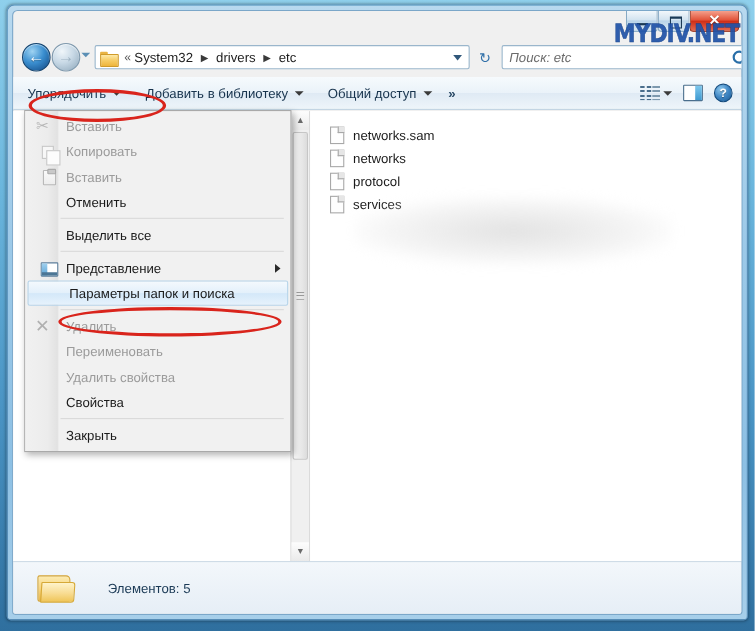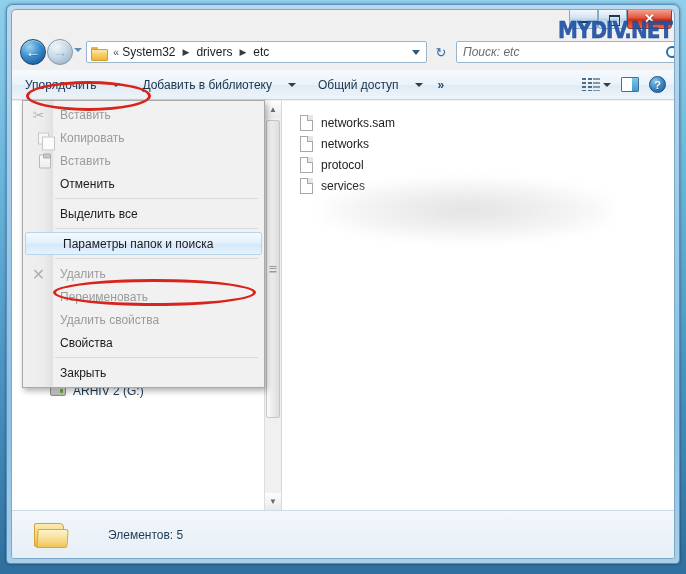--- a/index.html
+++ b/index.html
@@ -185,21 +185,21 @@
   
   #commandbar {
     position: absolute; left: 0; top: 60px; right: 0; height: 30px;
     background: linear-gradient(180deg,#f6fafd 0%, #eaf2f9 50%, #dfeaf4 51%, #eef5fa 100%);
     border-bottom: 1px solid #c3d5e3;
     display: flex; align-items: center;
   }
   .cmditem {
     font-size: 12px; color: #17334d;
     padding: 3px 8px; margin-left: 4px;
-    display:flex; align-items:center; gap:16px;
+    display:flex; align-items:center; gap:6px;
     border:1px solid transparent; border-radius: 3px;
     white-space: nowrap;
   }
   .caret-dn {
     width:0;height:0;border-left:4px solid transparent;border-right:4px solid transparent;
     border-top:4px solid #3a3a3a;
   }
   #cmd-right { margin-left: auto; display:flex; align-items:center; gap:2px; padding-right: 8px; }
   .viewicon {
     width: 17px; height: 15px; position: relative;
@@ -323,21 +323,21 @@
     background: linear-gradient(180deg,#fdebb0 0%, #f5d077 60%, #eab94b 100%);
     border: 1px solid #d3a335; border-radius: 2px 4px 2px 2px;
   }
   .folder-ico-lg .front {
     position:absolute; left:3px; top:8px; width:31px; height:19px;
     background: linear-gradient(180deg,#fef3cb 0%, #f8dc92 55%, #efc558 100%);
     border: 1px solid #d6a937; border-radius: 1px 3px 3px 1px;
     transform: skewX(-4deg);
   }
   #statustext {
-    margin-left: 40px; font-size: 12px; color: #1b3a56; text-align: right;
+    margin-left: 30px; font-size: 12px; color: #1b3a56; text-align: right;
   }
 
   
   #orgmenu {
     position: absolute;
     left: 10px; top: 90px;
     width: 243px;
     background: #f1f1f1;
     border: 1px solid #a9a9a9;
     box-shadow: 2px 3px 6px rgba(0,0,0,.30);
@@ -572,20 +572,27 @@
       </div>
 
       <div class="msep"></div>
 
       <div class="mi">
         <span>Выделить все</span>
       </div>
 
       <div class="msep"></div>
 
+      <div class="mi">
+        <span class="mi-ico">
+            <span class="ico-view"></span>
+          </span>
+        <span>Представление</span>
+        <span class="sub"></span>
+      </div>
       <div class="mi sel">
         <span>Параметры папок и поиска</span>
       </div>
 
       <div class="msep"></div>
 
       <div class="mi disabled">
         <span class="mi-ico ico-x">✕</span>
         <span>Удалить</span>
       </div>

